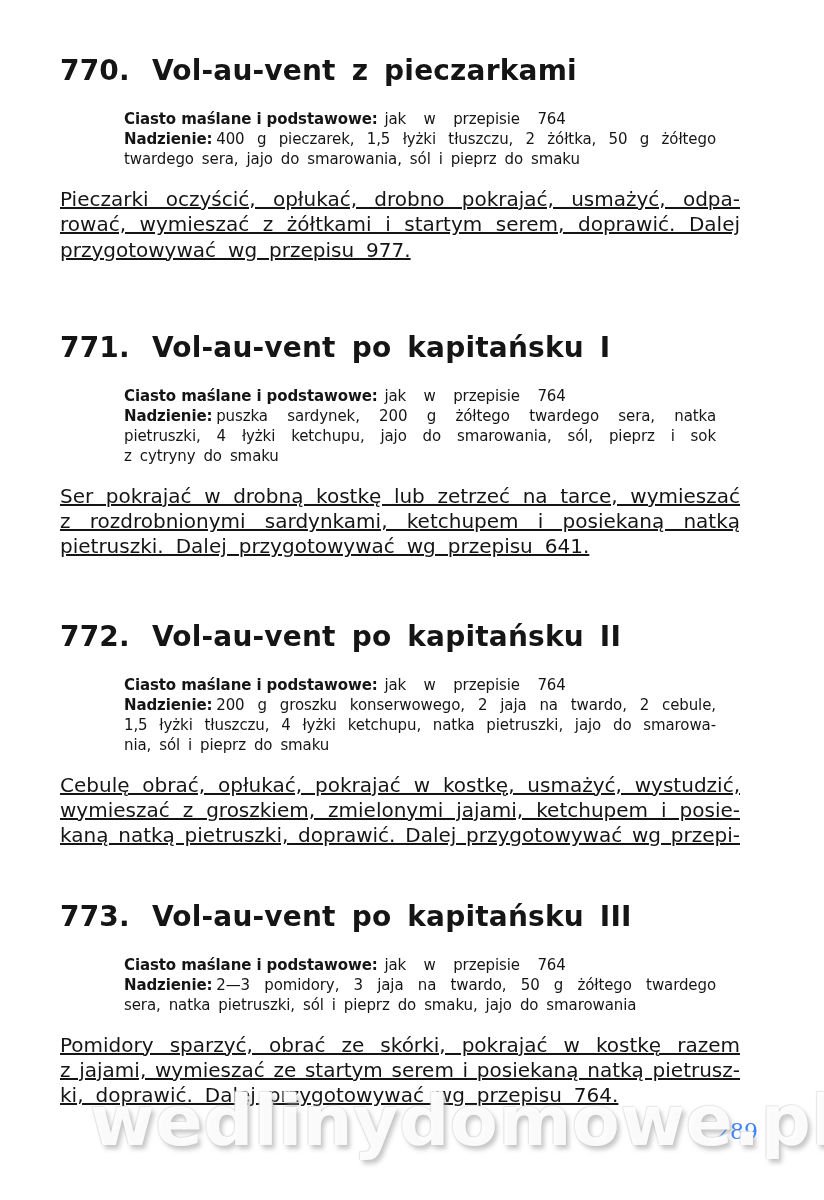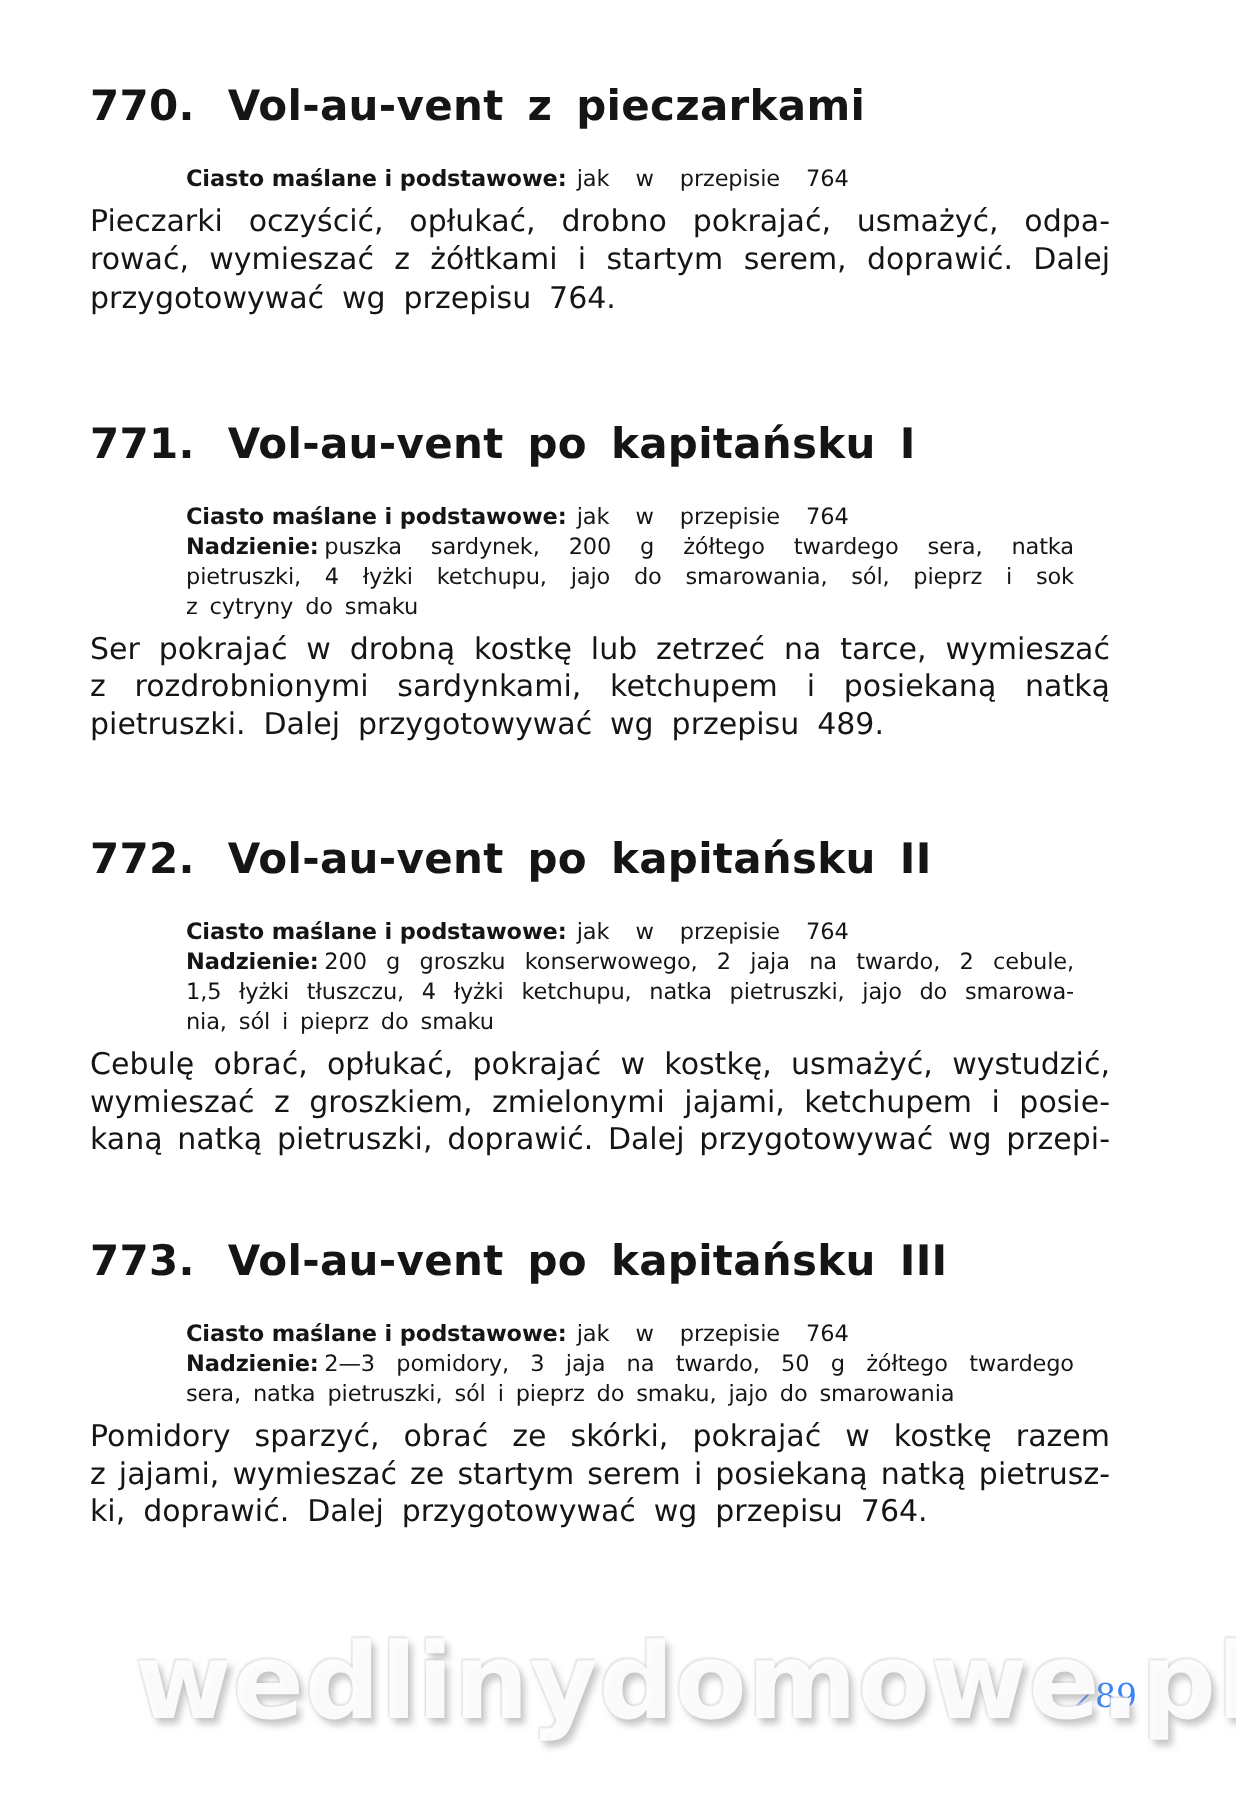--- a/index.html
+++ b/index.html
@@ -42,23 +42,24 @@
     line-height: 20px;
     letter-spacing: -0.1px;
   }
   .ingredients b { font-weight: bold; }
   .dough .rest { margin-left: 0.45em; word-spacing: 0.85em; }
   .filling .fline { text-align: justify; text-align-last: justify; }
   .filling .fline.last { text-align: left; text-align-last: left; word-spacing: 0.22em; }
   .filling .lead { margin-right: 0.25em; }
 
   .instr {
-    margin-top: 6px;
+    margin-top: 18px;
     font-size: 20px;
     line-height: 25.3px;
+    text-decoration: underline;
   }
   .instr .iline { text-align: justify; text-align-last: justify; }
   .instr .iline.last { text-align: left; text-align-last: left; word-spacing: 0.28em; }
 
   
   .watermark {
     position: absolute;
     left: 90px; top: 1080px;
     font-family: "DejaVu Sans", sans-serif;
     font-weight: bold;
@@ -83,42 +84,46 @@
 </style>
 </head>
 <body>
 
 <div class="page">
   <div id="recipes-container">
   <section class="recipe">
     <h2 class="title"><span class="num">770.</span><span class="name">Vol-au-vent z pieczarkami</span></h2>
     <div class="ingredients">
       <div class="dough"><b class="lead">Ciasto maślane i podstawowe:</b><span class="rest">jak w przepisie 764</span></div>
+      <div class="filling">
+            <div class="fline"><b class="lead">Nadzienie:</b><span>400 g pieczarek, 1,5 łyżki tłuszczu, 2 żółtka, 50 g żółtego</span></div>
+            <div class="fline last">twardego sera, jajo do smarowania, sól i pieprz do smaku</div>
+          </div>
     </div>
     <div class="instr">
           <div class="iline">Pieczarki oczyścić, opłukać, drobno pokrajać, usmażyć, odpa-</div>
           <div class="iline">rować, wymieszać z żółtkami i startym serem, doprawić. Dalej</div>
-          <div class="iline last">przygotowywać wg przepisu 764.</div>
+          <div class="iline last">przygotowywać wg przepisu 977.</div>
         </div>
   </section>
 
   <section class="recipe">
     <h2 class="title"><span class="num">771.</span><span class="name">Vol-au-vent po kapitańsku I</span></h2>
     <div class="ingredients">
       <div class="dough"><b class="lead">Ciasto maślane i podstawowe:</b><span class="rest">jak w przepisie 764</span></div>
       <div class="filling">
             <div class="fline"><b class="lead">Nadzienie:</b><span>puszka sardynek, 200 g żółtego twardego sera, natka</span></div>
             <div class="fline">pietruszki, 4 łyżki ketchupu, jajo do smarowania, sól, pieprz i sok</div>
             <div class="fline last">z cytryny do smaku</div>
           </div>
     </div>
     <div class="instr">
           <div class="iline">Ser pokrajać w drobną kostkę lub zetrzeć na tarce, wymieszać</div>
           <div class="iline">z rozdrobnionymi sardynkami, ketchupem i posiekaną natką</div>
-          <div class="iline last">pietruszki. Dalej przygotowywać wg przepisu 489.</div>
+          <div class="iline last">pietruszki. Dalej przygotowywać wg przepisu 641.</div>
         </div>
   </section>
 
   <section class="recipe">
     <h2 class="title"><span class="num">772.</span><span class="name">Vol-au-vent po kapitańsku II</span></h2>
     <div class="ingredients">
       <div class="dough"><b class="lead">Ciasto maślane i podstawowe:</b><span class="rest">jak w przepisie 764</span></div>
       <div class="filling">
             <div class="fline"><b class="lead">Nadzienie:</b><span>200 g groszku konserwowego, 2 jaja na twardo, 2 cebule,</span></div>
             <div class="fline">1,5 łyżki tłuszczu, 4 łyżki ketchupu, natka pietruszki, jajo do smarowa-</div>

